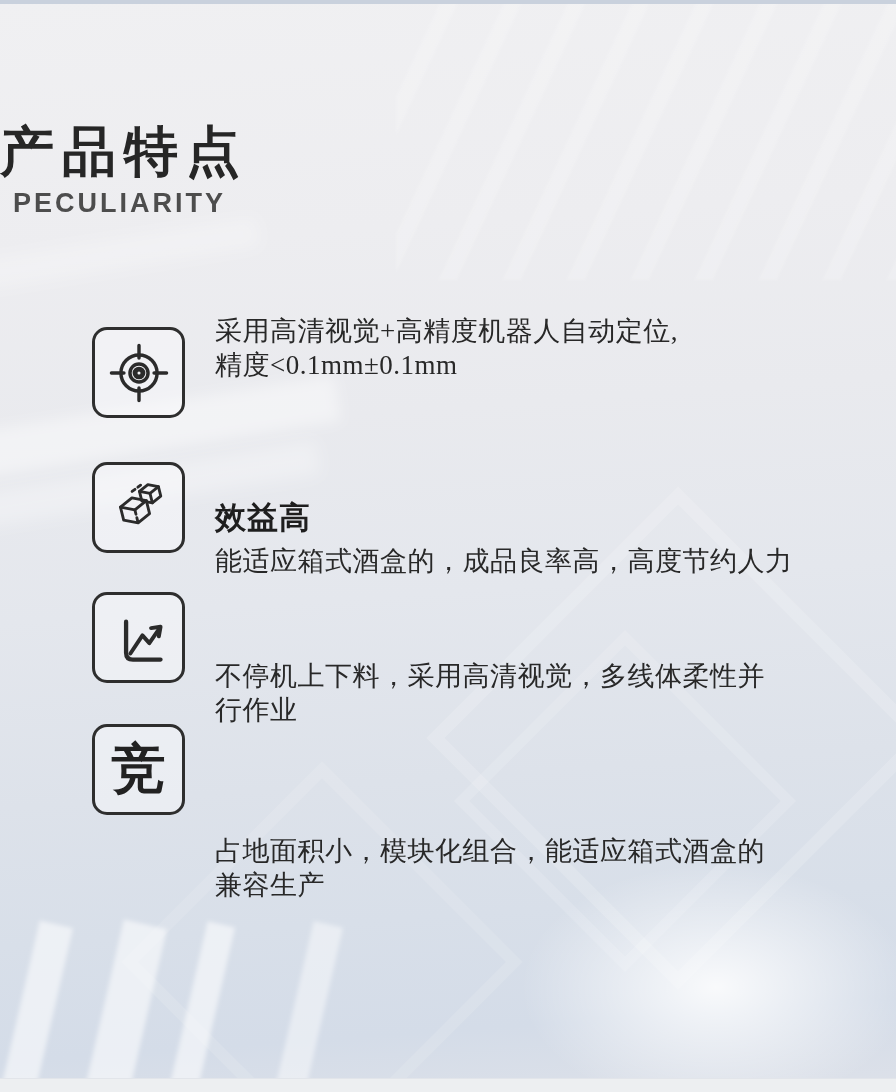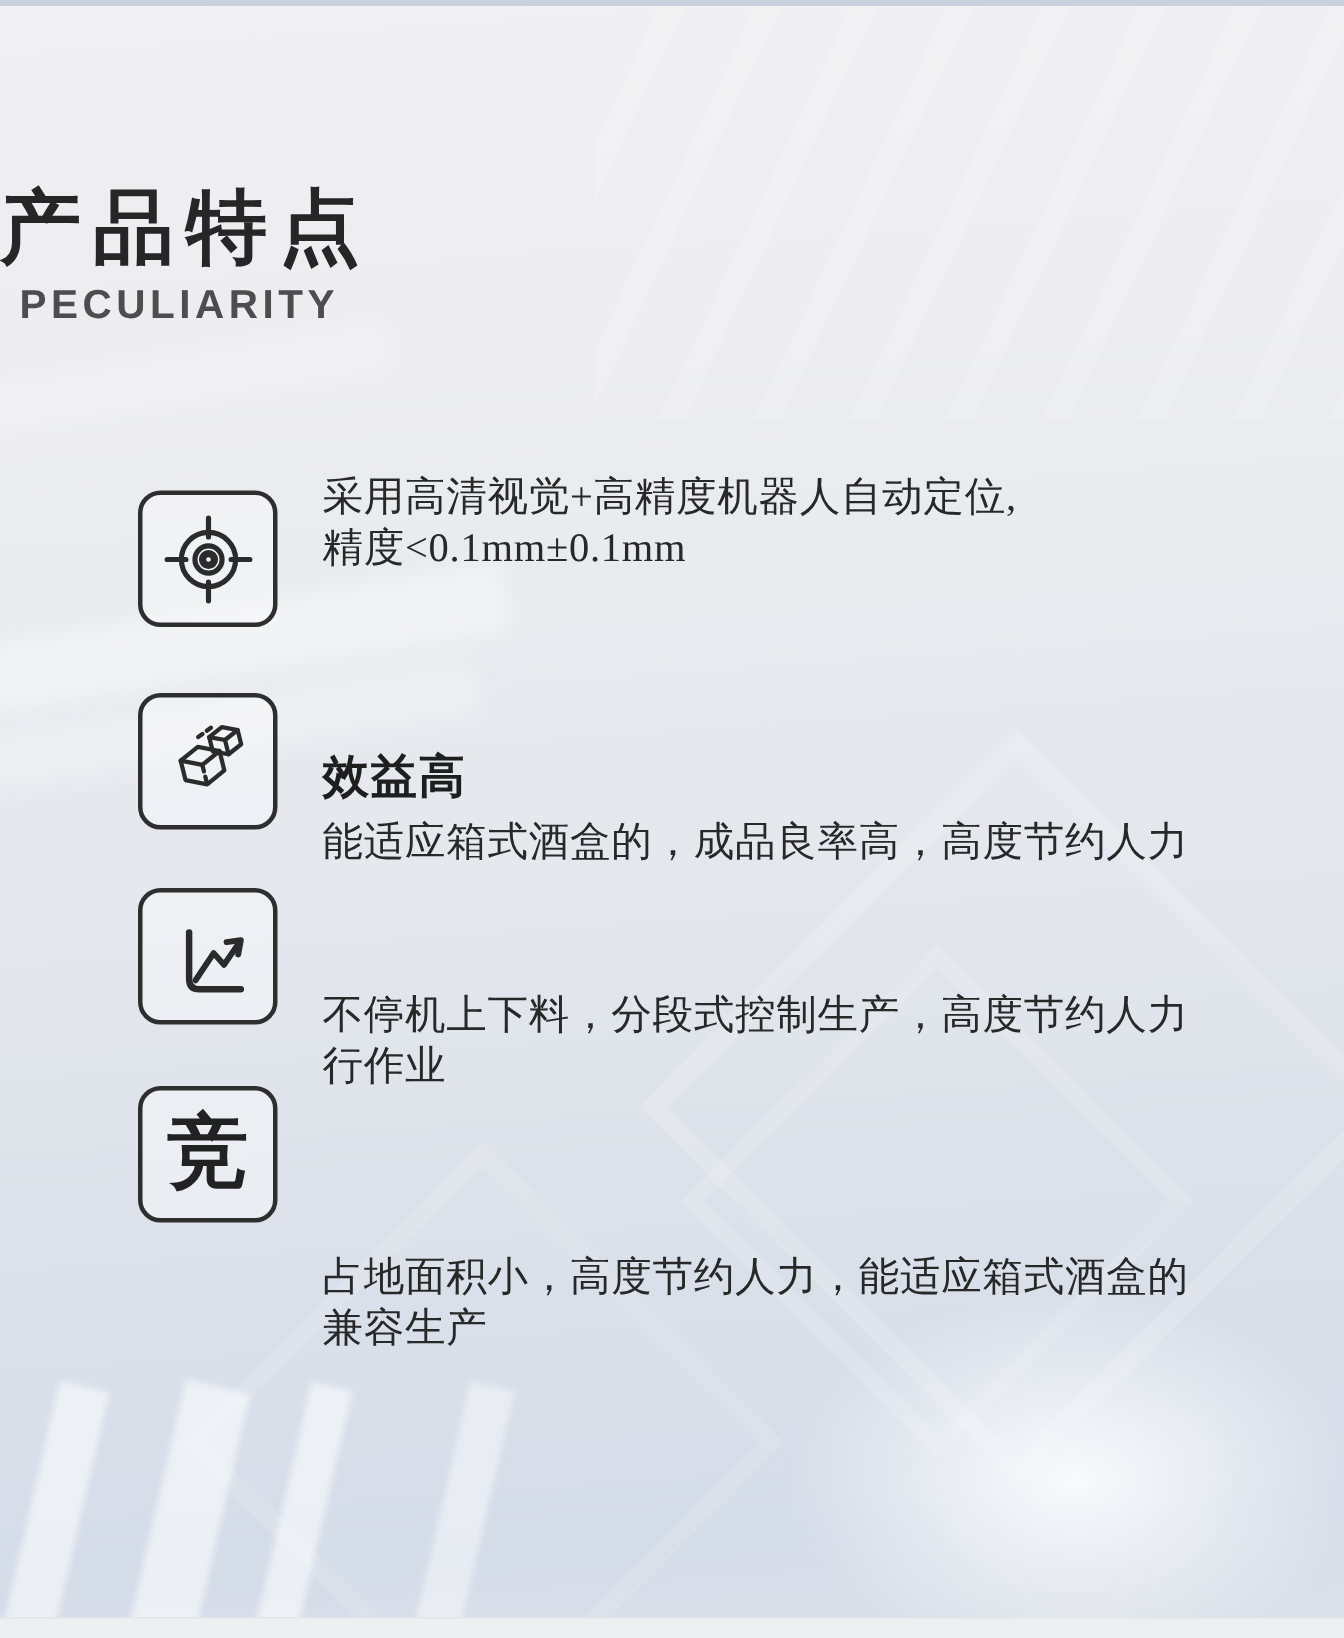--- a/index.html
+++ b/index.html
@@ -151,22 +151,22 @@
     <p class="feature-desc">采用高清视觉+高精度机器人自动定位,
 精度&lt;0.1mm±0.1mm</p>
   </div>
 
   <div class="ftext ft2">
     <h3>效益高</h3>
     <p class="feature-desc">能适应箱式酒盒的，成品良率高，高度节约人力</p>
   </div>
 
   <div class="ftext ft3">
-    <p class="feature-desc">不停机上下料，分段式控制生产，高度节约人力
+    <p class="feature-desc">不停机上下料，采用高清视觉，多线体柔性并
 行作业</p>
   </div>
 
   <div class="ftext ft4">
-    <p class="feature-desc">占地面积小，高度节约人力，能适应箱式酒盒的
+    <p class="feature-desc">占地面积小，模块化组合，能适应箱式酒盒的
 兼容生产</p>
   </div>
 
 </div>
 
 </body></html>

